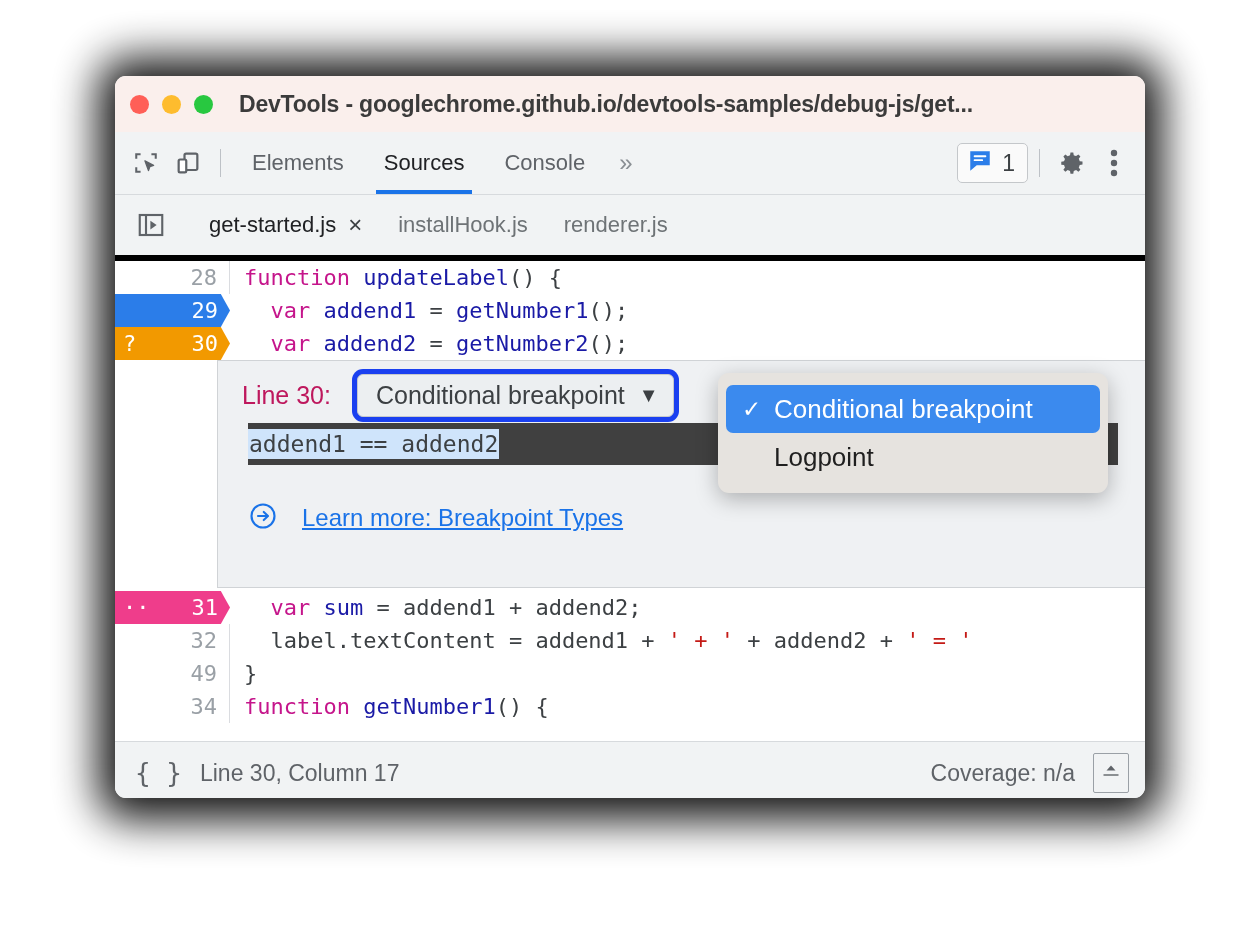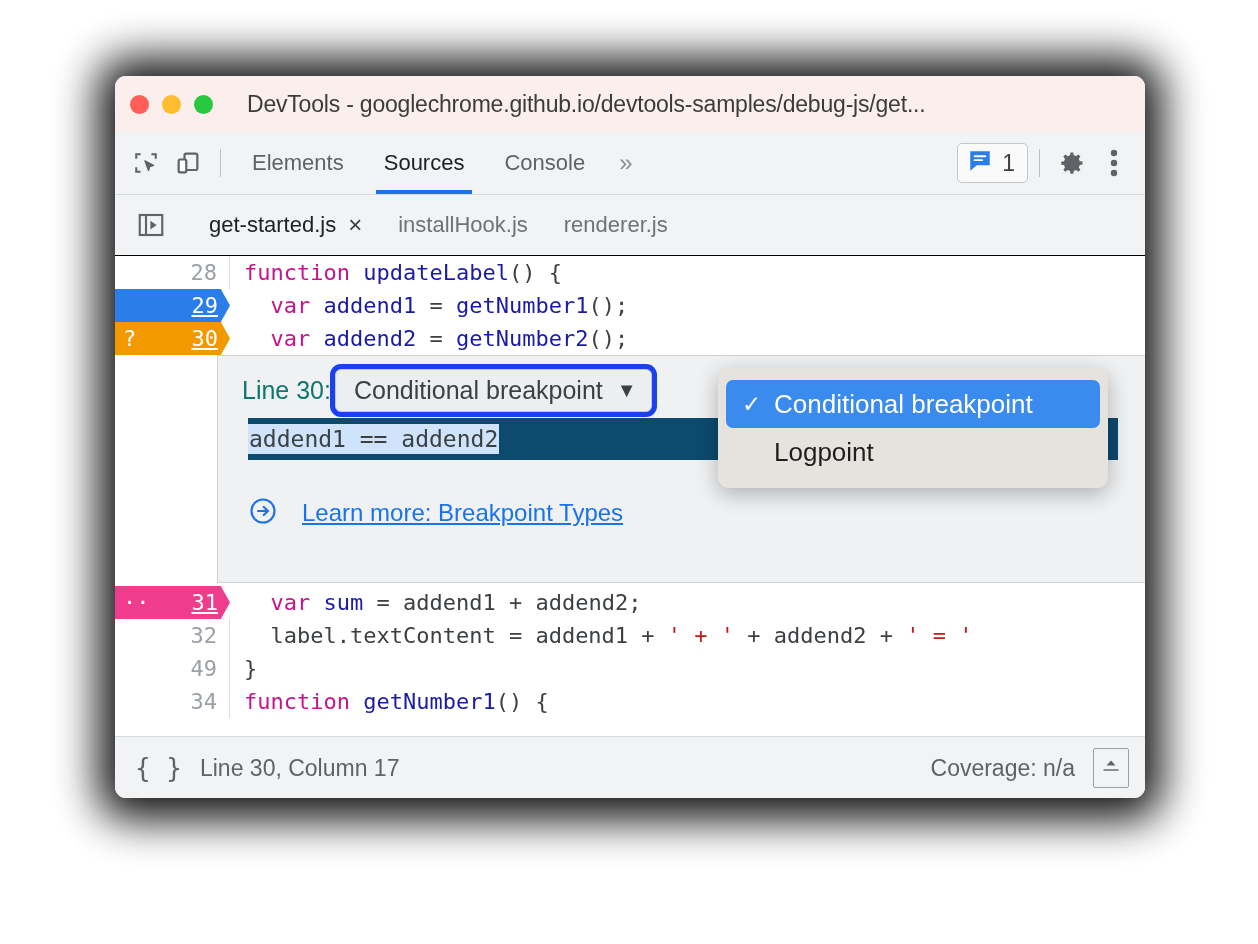--- a/index.html
+++ b/index.html
@@ -40,23 +40,23 @@
     display: flex;
     align-items: center;
     padding-left: 15px;
   }
   .traffic { display: flex; gap: 13px; align-items: center; }
   .dot { width: 19px; height: 19px; border-radius: 50%; }
   .dot.red { background: #ff5f57; }
   .dot.yellow { background: #febc2e; }
   .dot.green { background: #28c840; }
   .win-title {
-    margin-left: 34px;
+    margin-left: 26px;
     font-size: 23px;
-    font-weight: normal;
+    font-weight: bold;
     color: #3b3b3b;
     letter-spacing: -0.2px;
     white-space: nowrap;
   }
 
   
   .toolbar {
     position: relative;
     height: 62px;
     background: #f1f3f4;
@@ -105,21 +105,21 @@
     border-radius: 5px;
     padding: 4px 12px 4px 9px;
     background: #fafafa;
   }
   .msg-count { font-size: 23px; color: #3c4043; }
 
   
   .filetabs {
     height: 60px;
     background: #f1f3f4;
-    border-bottom: 1px solid #000000;
+    border-bottom: 6px solid #000000;
     display: flex;
     align-items: center;
     padding-left: 14px;
   }
   .nav-toggle {
     width: 44px; height: 44px;
     display: flex; align-items: center; justify-content: center;
     margin-right: 18px;
   }
   .ftab {
@@ -157,21 +157,21 @@
     display: flex;
     align-items: center;
     justify-content: flex-end;
     padding-right: 12px;
     box-sizing: border-box;
     color: #9aa0a6;
     font-family: "DejaVu Sans Mono", monospace;
     font-size: 22px;
     border-right: 1px solid #dadce0;
   }
-  .gutter.marked { border-right: none; color: #ffffff; text-decoration: underline; }
+  .gutter.marked { border-right: none; color: #ffffff; }
   .bp-shape {
     position: absolute;
     left: 0; top: 0;
     width: 115px; height: 33px;
     clip-path: polygon(0 0, 92% 0, 100% 50%, 92% 100%, 0 100%);
     z-index: 0;
   }
   .bp-shape.blue { background: #2b7de9; }
   .bp-shape.orange { background: #f29900; }
   .bp-shape.pink { background: #ef3d8b; }
@@ -204,40 +204,40 @@
     border-left: 1px solid #d0d3d6;
     box-sizing: border-box;
     z-index: 5;
   }
   .bp-row1 {
     display: flex; align-items: center;
     padding: 16px 0 0 24px;
     height: 52px;
     box-sizing: border-box;
   }
-  .bp-line-label { font-size: 25px; color: #0f766e; margin-right: 0; }
+  .bp-line-label { font-size: 25px; color: #be185d; margin-right: 22px; }
   .bp-select {
     position: relative;
     display: inline-flex;
     align-items: center;
     gap: 14px;
     background: #eceff1;
     border: 1px solid #c6c9cc;
     border-radius: 6px;
     padding: 6px 14px 6px 18px;
     font-size: 25px;
     color: #3c4043;
     box-shadow: 0 0 0 5px #1a40f0;
     margin-left: 4px;
   }
   .bp-select .caret { font-size: 20px; color: #3c4043; }
 
   .cond-input {
     margin: 10px 0 0 30px;
-    background: #0c4a6e;
+    background: #404040;
     height: 42px;
     width: 870px;
     display: flex;
     align-items: center;
     font-family: "DejaVu Sans Mono", monospace;
     font-size: 23px;
     color: #3c4043;
   }
   .cond-input .sel {
     background: #cfe4fb;

